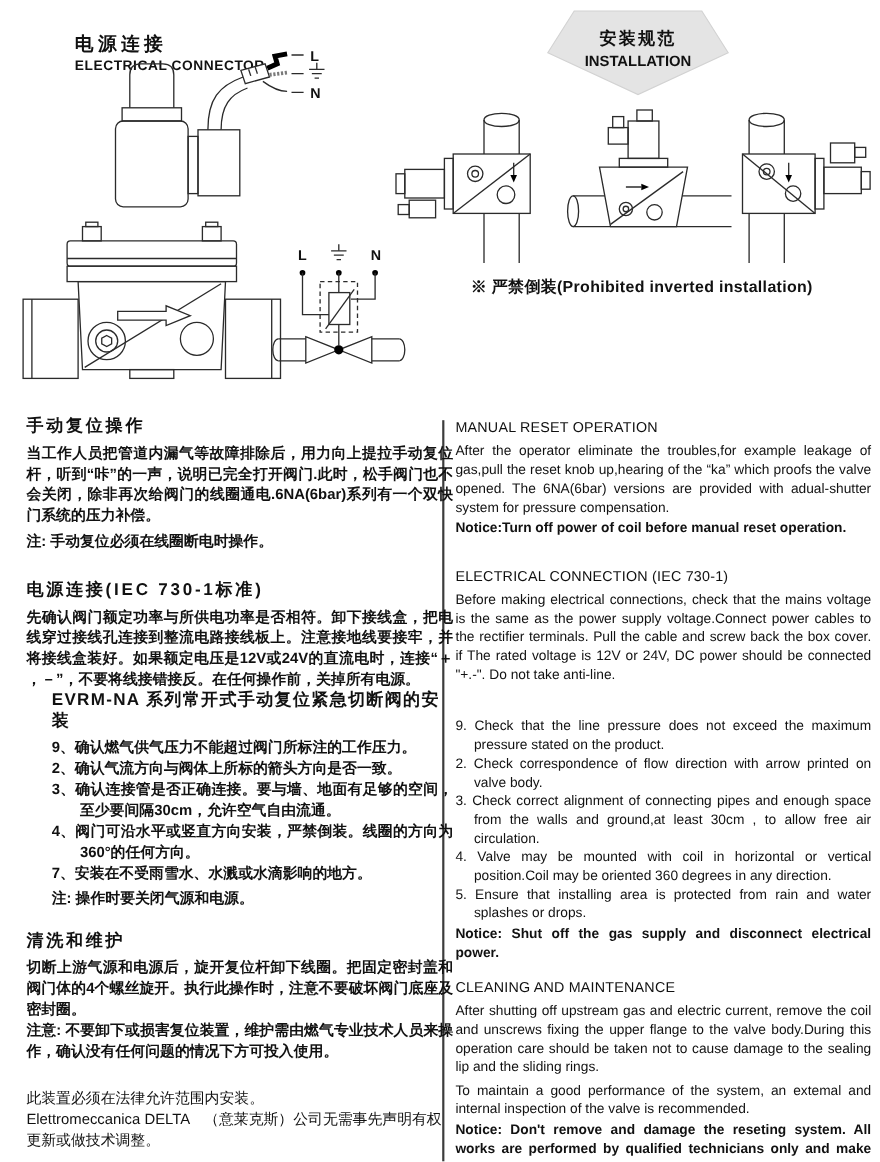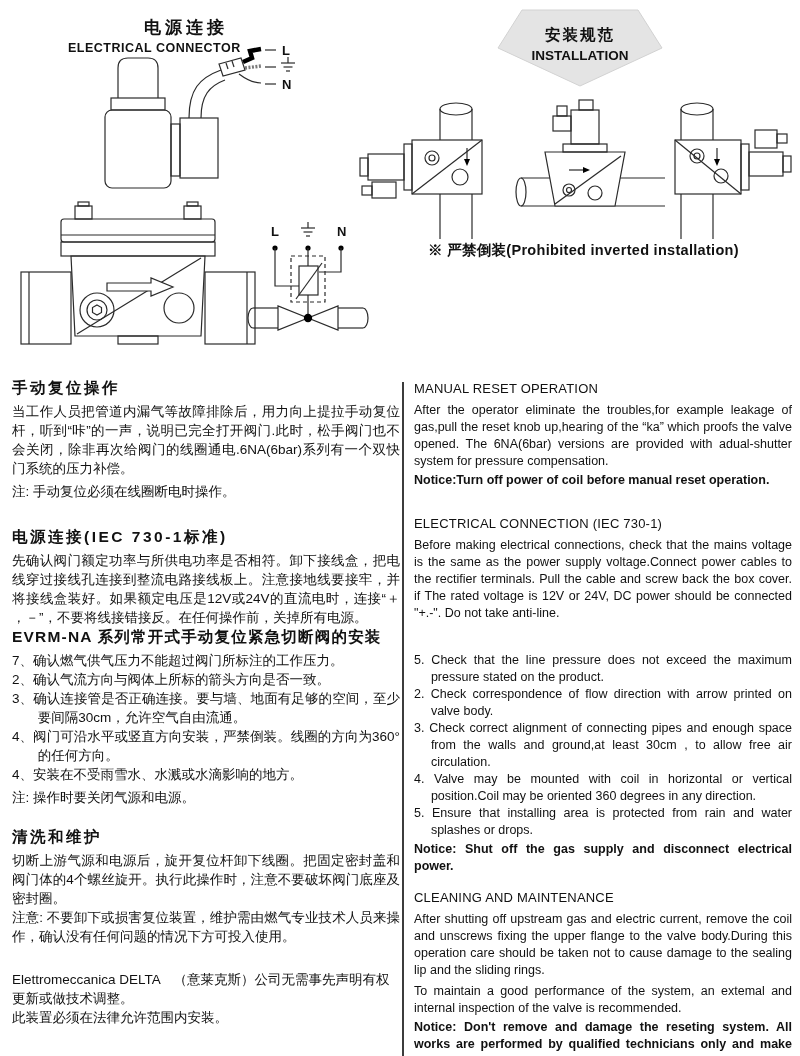--- a/index.html
+++ b/index.html
@@ -1,36 +1,36 @@
 <!DOCTYPE html>
 <html><head>
 <meta charset="utf-8">
 <style>
   * { margin:0; padding:0; box-sizing:border-box; }
   html,body { width:800px; height:1056px; background:#ffffff; }
   body { position:relative; font-family:"Liberation Sans",sans-serif; color:#111; overflow:hidden; }
   .abs { position:absolute; }
-  #title-block { left:68px; top:16px; width:160px; text-align:right; }
+  #title-block { left:68px; top:28px; width:160px; text-align:left; }
   #title-zh { font-size:17px; font-weight:bold; letter-spacing:4px; }
   #title-en { font-size:12.5px; font-weight:bold; letter-spacing:0.5px; margin-top:2px; white-space:nowrap; }
   svg { display:block; }
   .s  { stroke:#2b2b2b; stroke-width:1.2; fill:none; }
   .sf { stroke:#2b2b2b; stroke-width:1.2; fill:#ffffff; }
   .blk { fill:#000; stroke:none; }
   .svg-label { font-family:"Liberation Sans",sans-serif; font-size:13px; font-weight:bold; fill:#111; }
-  #prohibition { left:428px; top:241px; width:360px; font-size:14.5px; font-weight:bold; letter-spacing:0.3px; }
+  #prohibition { left:428px; top:251px; width:360px; font-size:14.5px; font-weight:bold; letter-spacing:0.3px; }
   #divider { left:402px; top:382px; width:2px; height:674px; background:#3c3c3c; }
-  #col-left  { left:12px;  top:378px; width:388px; }
+  #col-left  { left:24px;  top:378px; width:388px; }
   #col-right { left:414px; top:380px; width:378px; }
   .cn-h { font-size:15.5px; font-weight:bold; letter-spacing:2.5px; line-height:19px; margin-bottom:5px; }
-  .cn-p, .cn-item, .cn-note { font-size:13.5px; line-height:19px; text-align:justify; }
+  .cn-p, .cn-item, .cn-note { font-size:13.5px; line-height:19px; text-align:justify;font-weight:bold; }
   .cn-item { padding-left:1.9em; text-indent:-1.9em; }
   .cn-note { margin-top:4px; }
   .sec-l1 { margin-bottom:26px; } .sec-l2 { }
-  .sec-l3 { margin-bottom:20px; } .sec-l4 { margin-bottom:24px;margin-top:16px; }
+  .sec-l3 { margin-bottom:20px;margin-left:23px; } .sec-l4 { margin-bottom:24px;margin-top:16px; }
   .cn-footer p { font-size:13.5px; line-height:19px; }
   .en-h { font-size:13px; font-weight:normal; letter-spacing:0.2px; line-height:18px; margin-bottom:4px; }
   .en-p, .en-item, .en-notice { font-size:12.5px; line-height:17px; text-align:justify; }
   .en-item { padding-left:1.35em; text-indent:-1.35em; }
   .en-notice { font-weight:bold; margin-top:2px; }
   .sec-r1 { margin-bottom:26px; } .sec-r2 { margin-bottom:30px; }
   .sec-r3 { margin-bottom:14px; }
   .en-p2 { margin-top:4px; }
 </style>
 </head>
@@ -200,50 +200,50 @@
     <div class="cn-h">手动复位操作</div>
     <p class="cn-p">当工作人员把管道内漏气等故障排除后，用力向上提拉手动复位杆，听到“咔”的一声，说明已完全打开阀门.此时，松手阀门也不会关闭，除非再次给阀门的线圈通电.6NA(6bar)系列有一个双快门系统的压力补偿。</p>
     <p class="cn-note">注: 手动复位必须在线圈断电时操作。</p>
   </div>
   <div class="sec-l2">
     <div class="cn-h">电源连接(IEC  730-1标准)</div>
     <p class="cn-p">先确认阀门额定功率与所供电功率是否相符。卸下接线盒，把电线穿过接线孔连接到整流电路接线板上。注意接地线要接牢，并将接线盒装好。如果额定电压是12V或24V的直流电时，连接“＋ ，－”，不要将线接错接反。在任何操作前，关掉所有电源。</p>
   </div>
   <div class="sec-l3">
     <div class="cn-h" style="letter-spacing:1.2px">EVRM-NA 系列常开式手动复位紧急切断阀的安装</div>
-    <div class="cn-item">7、确认燃气供气压力不能超过阀门所标注的工作压力。</div>
+    <div class="cn-item">9、确认燃气供气压力不能超过阀门所标注的工作压力。</div>
     <div class="cn-item">2、确认气流方向与阀体上所标的箭头方向是否一致。</div>
     <div class="cn-item">3、确认连接管是否正确连接。要与墙、地面有足够的空间，至少要间隔30cm，允许空气自由流通。</div>
     <div class="cn-item">4、阀门可沿水平或竖直方向安装，严禁倒装。线圈的方向为360°的任何方向。</div>
-    <div class="cn-item">4、安装在不受雨雪水、水溅或水滴影响的地方。</div>
+    <div class="cn-item">7、安装在不受雨雪水、水溅或水滴影响的地方。</div>
     <p class="cn-note">注: 操作时要关闭气源和电源。</p>
   </div>
   <div class="sec-l4">
     <div class="cn-h">清洗和维护</div>
     <p class="cn-p">切断上游气源和电源后，旋开复位杆卸下线圈。把固定密封盖和阀门体的4个螺丝旋开。执行此操作时，注意不要破坏阀门底座及密封圈。</p>
     <p class="cn-p">注意: 不要卸下或损害复位装置，维护需由燃气专业技术人员来操作，确认没有任何问题的情况下方可投入使用。</p>
   </div>
   <div class="cn-footer">
+    <p>此装置必须在法律允许范围内安装。</p>
     <p>Elettromeccanica DELTA　（意莱克斯）公司无需事先声明有权更新或做技术调整。</p>
-    <p>此装置必须在法律允许范围内安装。</p>
   </div>
 </div>
 
 <div class="abs" id="col-right">
   <div class="sec-r1">
     <div class="en-h">MANUAL RESET OPERATION</div>
     <p class="en-p">After the operator eliminate the troubles,for example leakage of gas,pull the reset knob up,hearing of the “ka” which  proofs the valve opened. The 6NA(6bar) versions are provided with adual-shutter system for pressure compensation.</p>
     <p class="en-notice">Notice:Turn off power of coil before manual reset operation.</p>
   </div>
   <div class="sec-r2">
     <div class="en-h">ELECTRICAL CONNECTION (IEC 730-1)</div>
     <p class="en-p">Before making electrical connections, check that the mains voltage is the same as the power supply voltage.Connect power cables to the rectifier terminals. Pull the cable and screw back the box cover. if The rated voltage is 12V or 24V, DC power should be connected "+.-". Do not take anti-line.</p>
   </div>
   <div class="sec-r3">
-    <div class="en-item">5. Check that the line pressure does not exceed the maximum pressure stated on the product.</div>
+    <div class="en-item">9. Check that the line pressure does not exceed the maximum pressure stated on the product.</div>
     <div class="en-item">2. Check correspondence of flow direction with arrow printed on valve body.</div>
     <div class="en-item">3. Check correct alignment of connecting pipes and enough space from the walls and ground,at least 30cm , to allow free air circulation.</div>
     <div class="en-item">4. Valve may be mounted with coil in horizontal or vertical position.Coil may be oriented 360 degrees in any direction.</div>
     <div class="en-item">5. Ensure that installing area is protected from rain and water splashes or drops.</div>
     <p class="en-notice">Notice: Shut off the gas supply and disconnect electrical power.</p>
   </div>
   <div>
     <div class="en-h">CLEANING AND MAINTENANCE</div>
     <p class="en-p">After shutting off upstream gas and electric current, remove the coil and unscrews fixing the upper flange to the valve body.During this operation care should be taken not to cause damage to the sealing lip and the sliding rings.</p>
     <p class="en-p en-p2">To maintain a good performance of the system, an extemal and internal inspection of the valve is recommended.</p>

